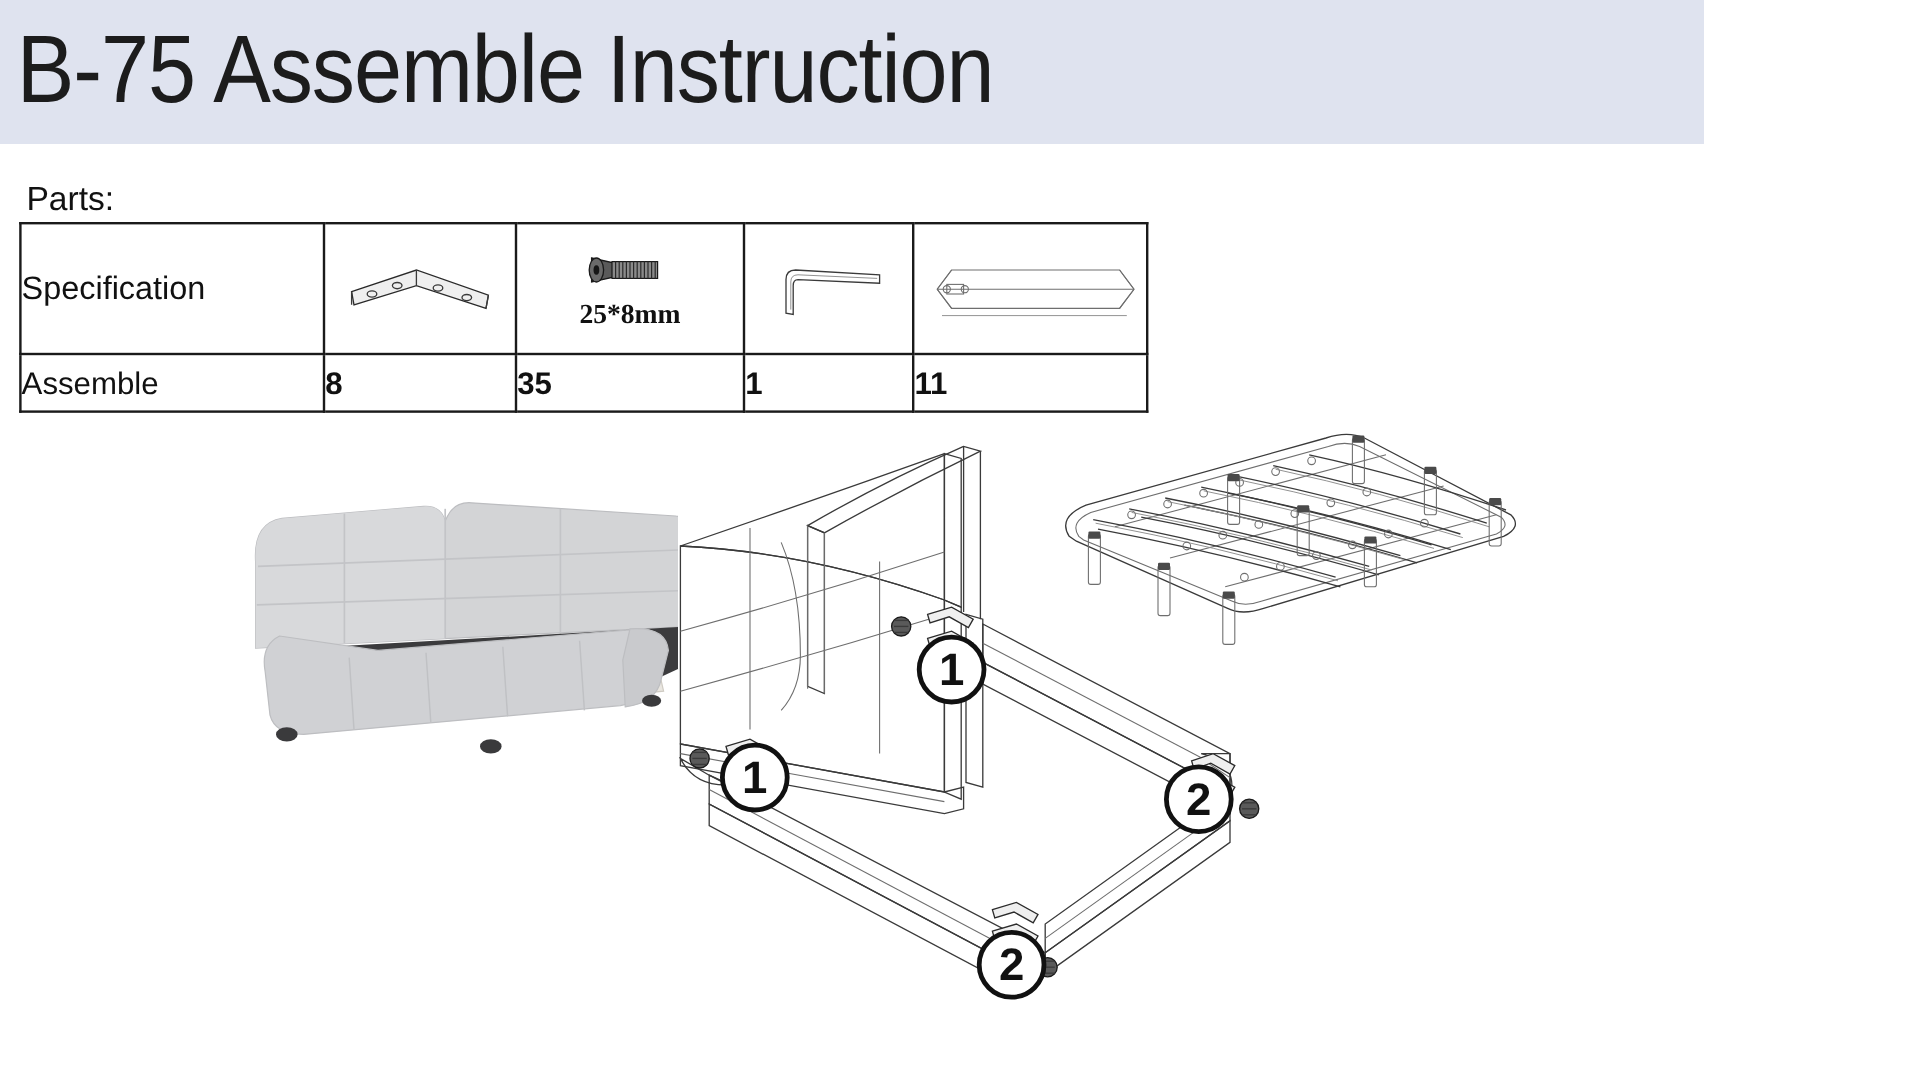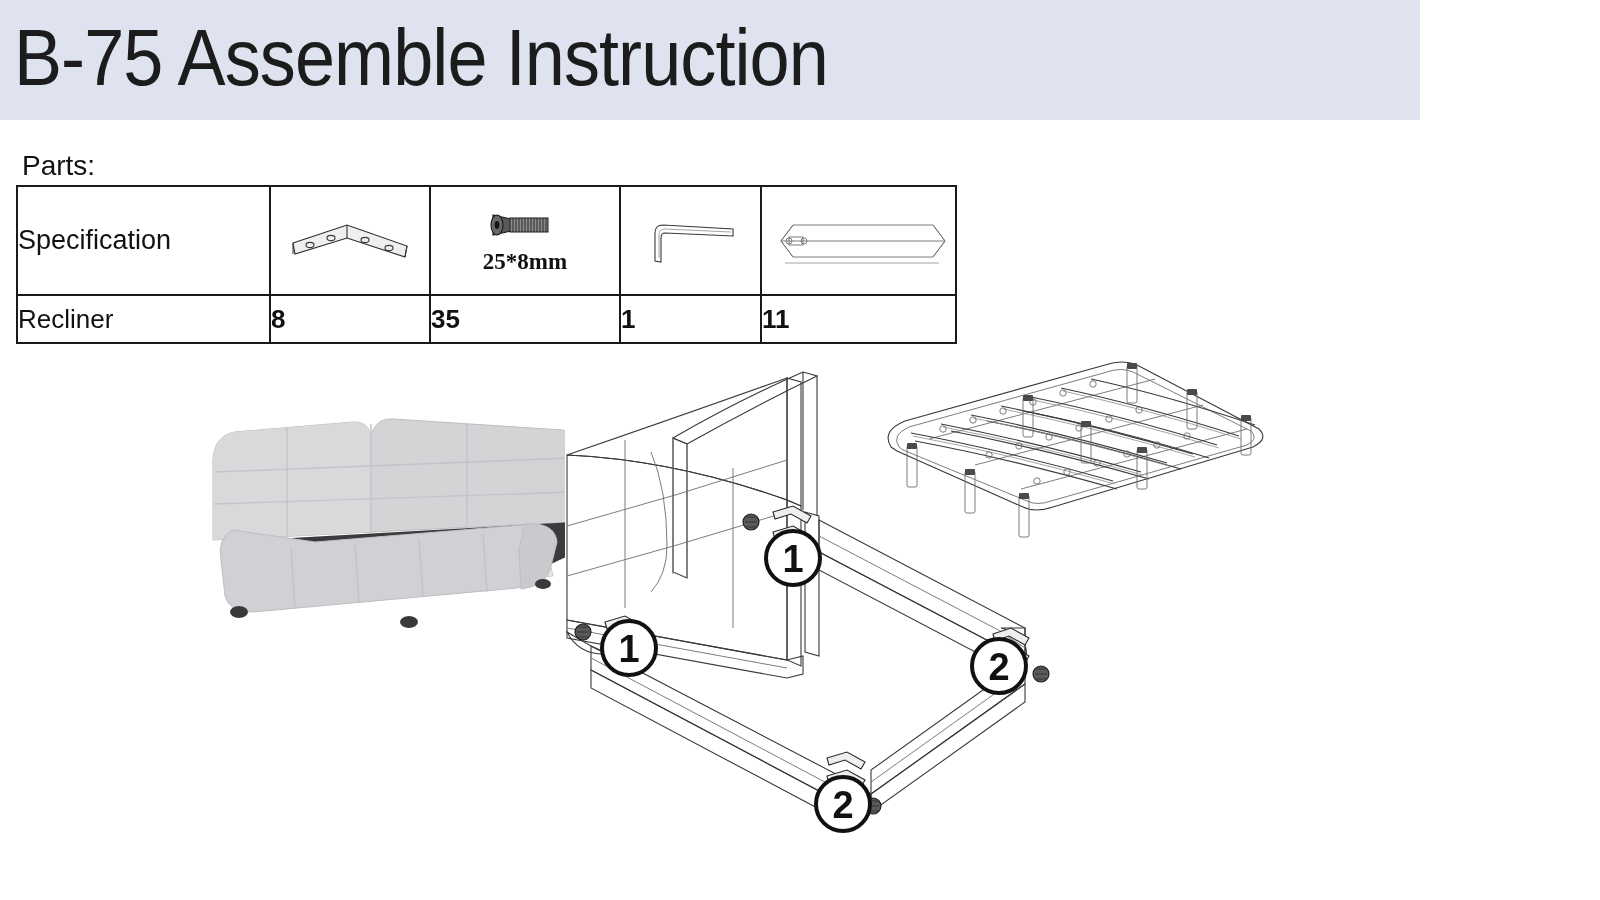--- a/index.html
+++ b/index.html
@@ -169,21 +169,21 @@
               <circle class="ln-thin" cx="18" cy="30" r="3"></circle>
               <circle class="ln-thin" cx="33" cy="30" r="3"></circle>
             </svg>
           </span>
         </div>
       </td>
     </tr>
 
     <tr class="qty-row">
       <td class="col-spec">
-        <span class="row-name">Recliner</span>
+        <span class="row-name">Assemble</span>
       </td>
       <td class="col-a">
         <span class="qty-text">8</span>
       </td>
       <td class="col-b">
         <span class="qty-text">35</span>
       </td>
       <td class="col-c">
         <span class="qty-text">1</span>
       </td>

